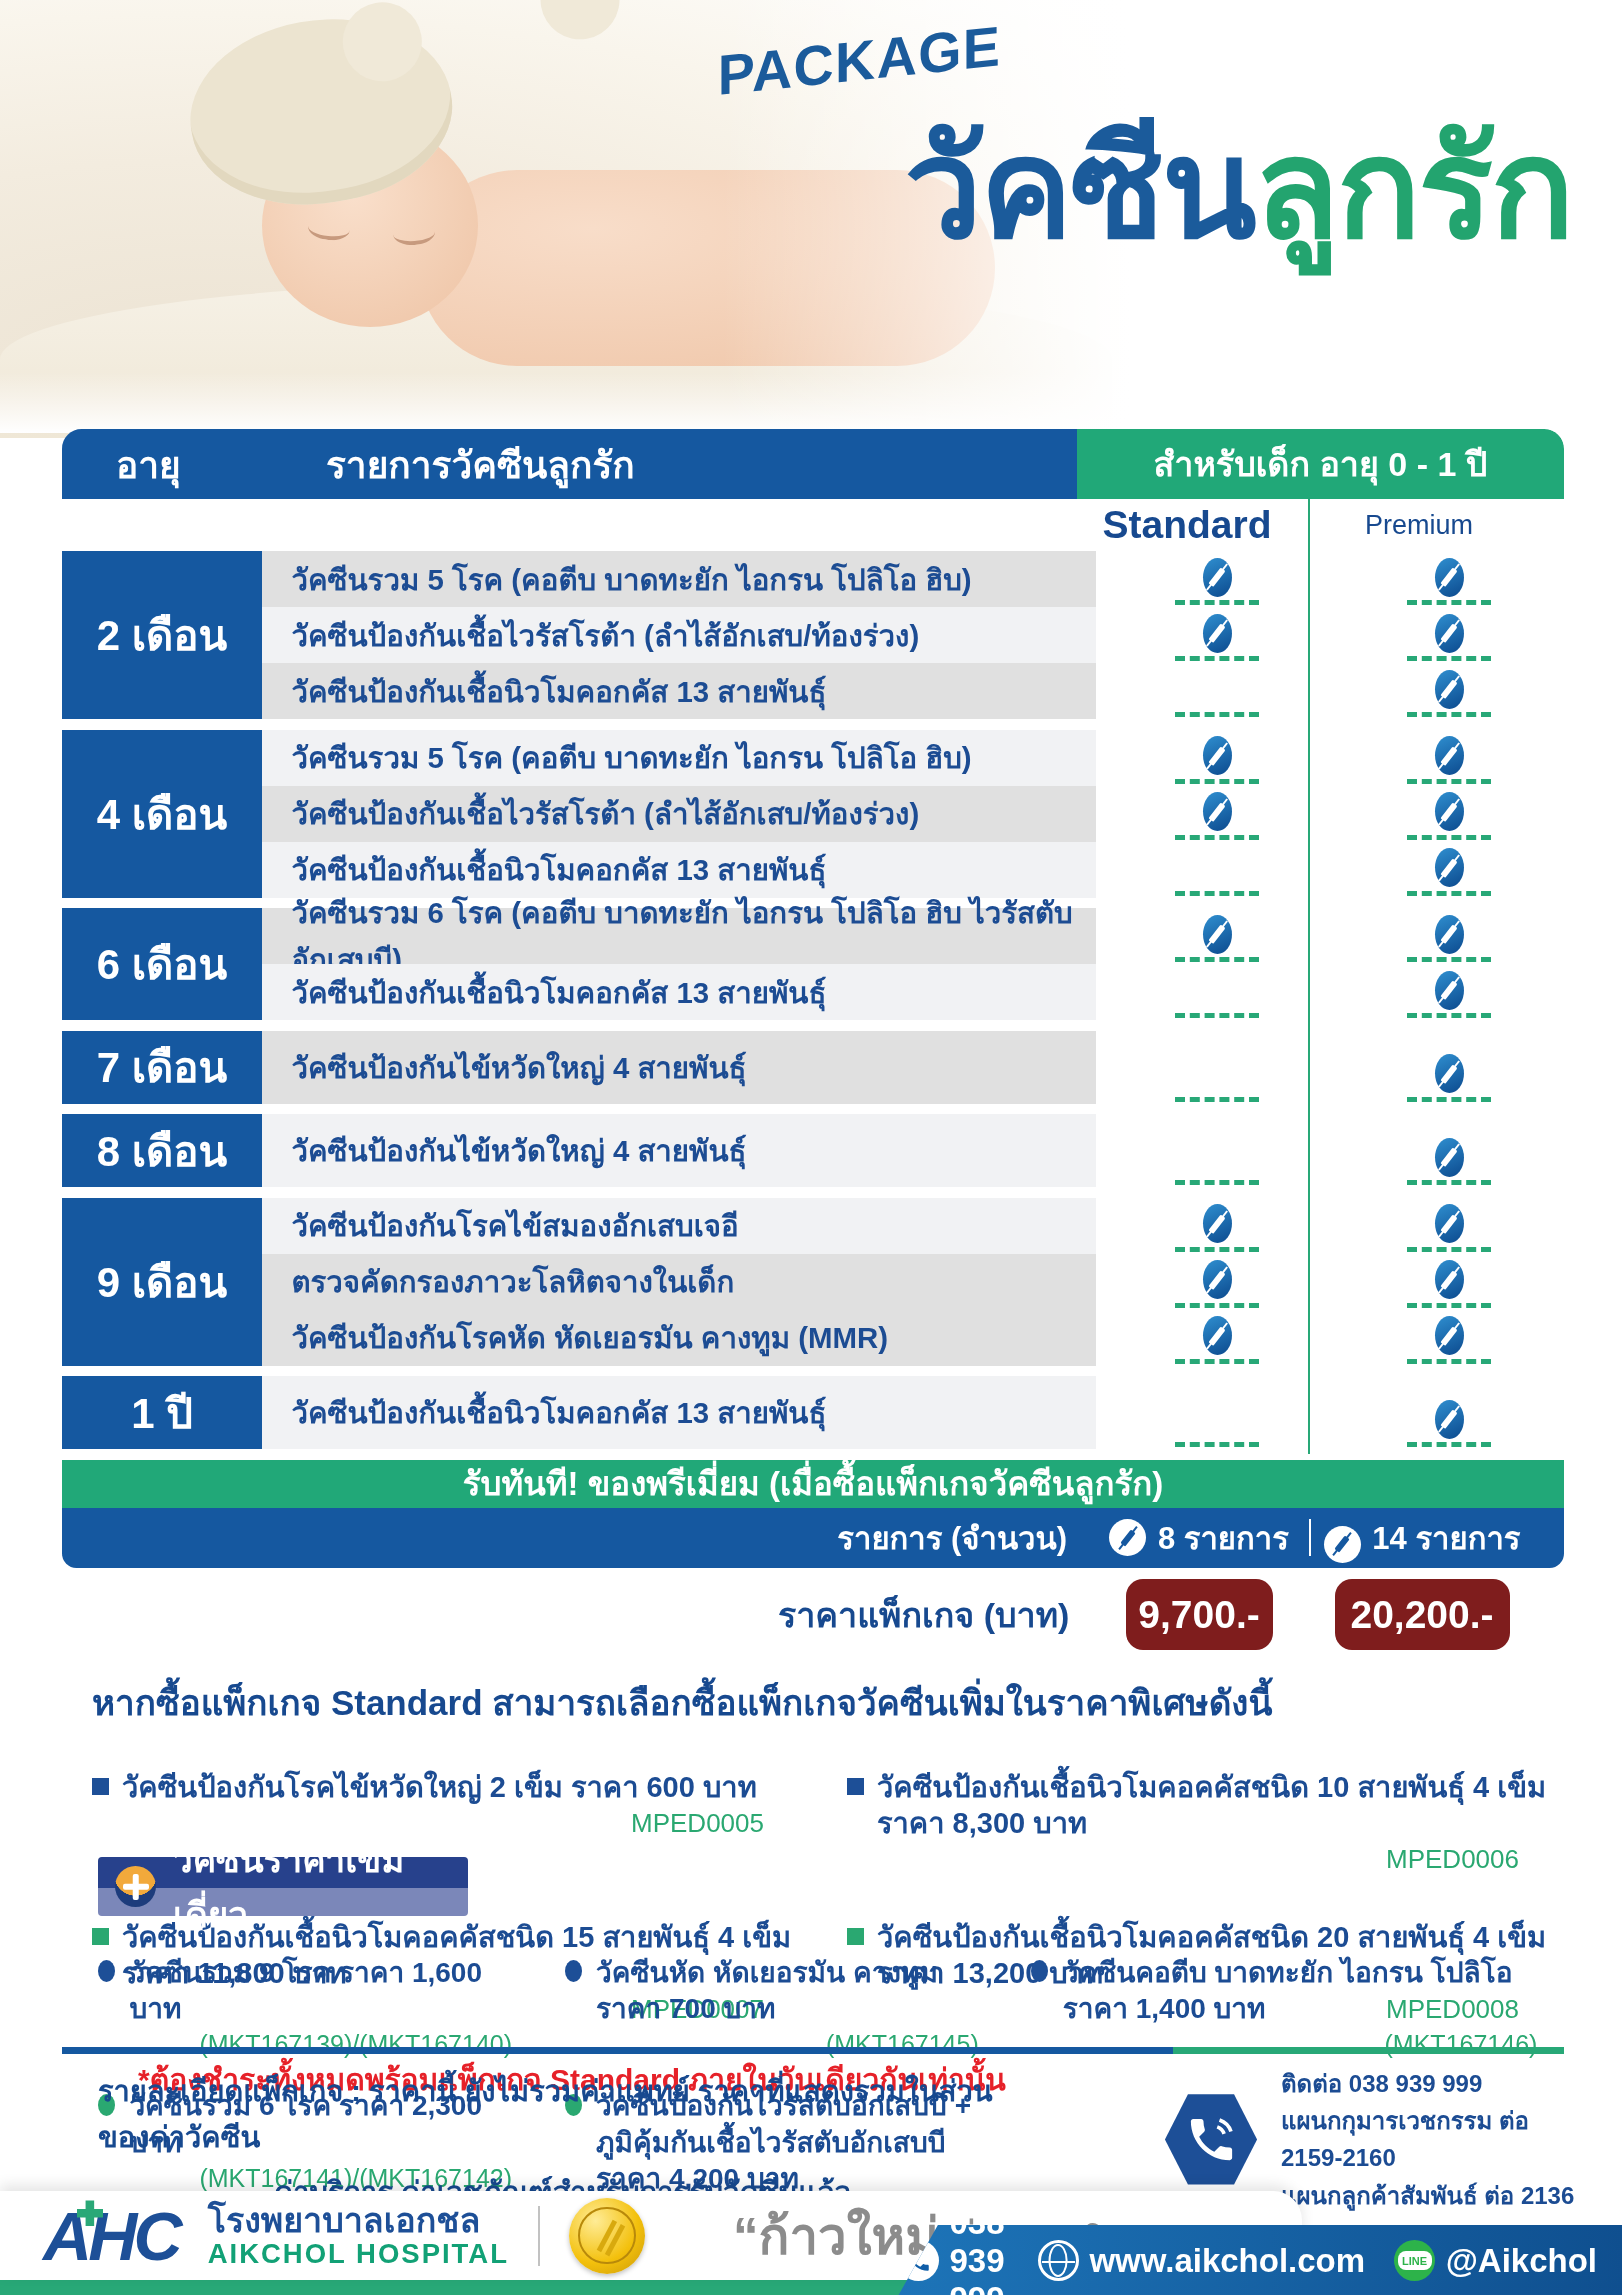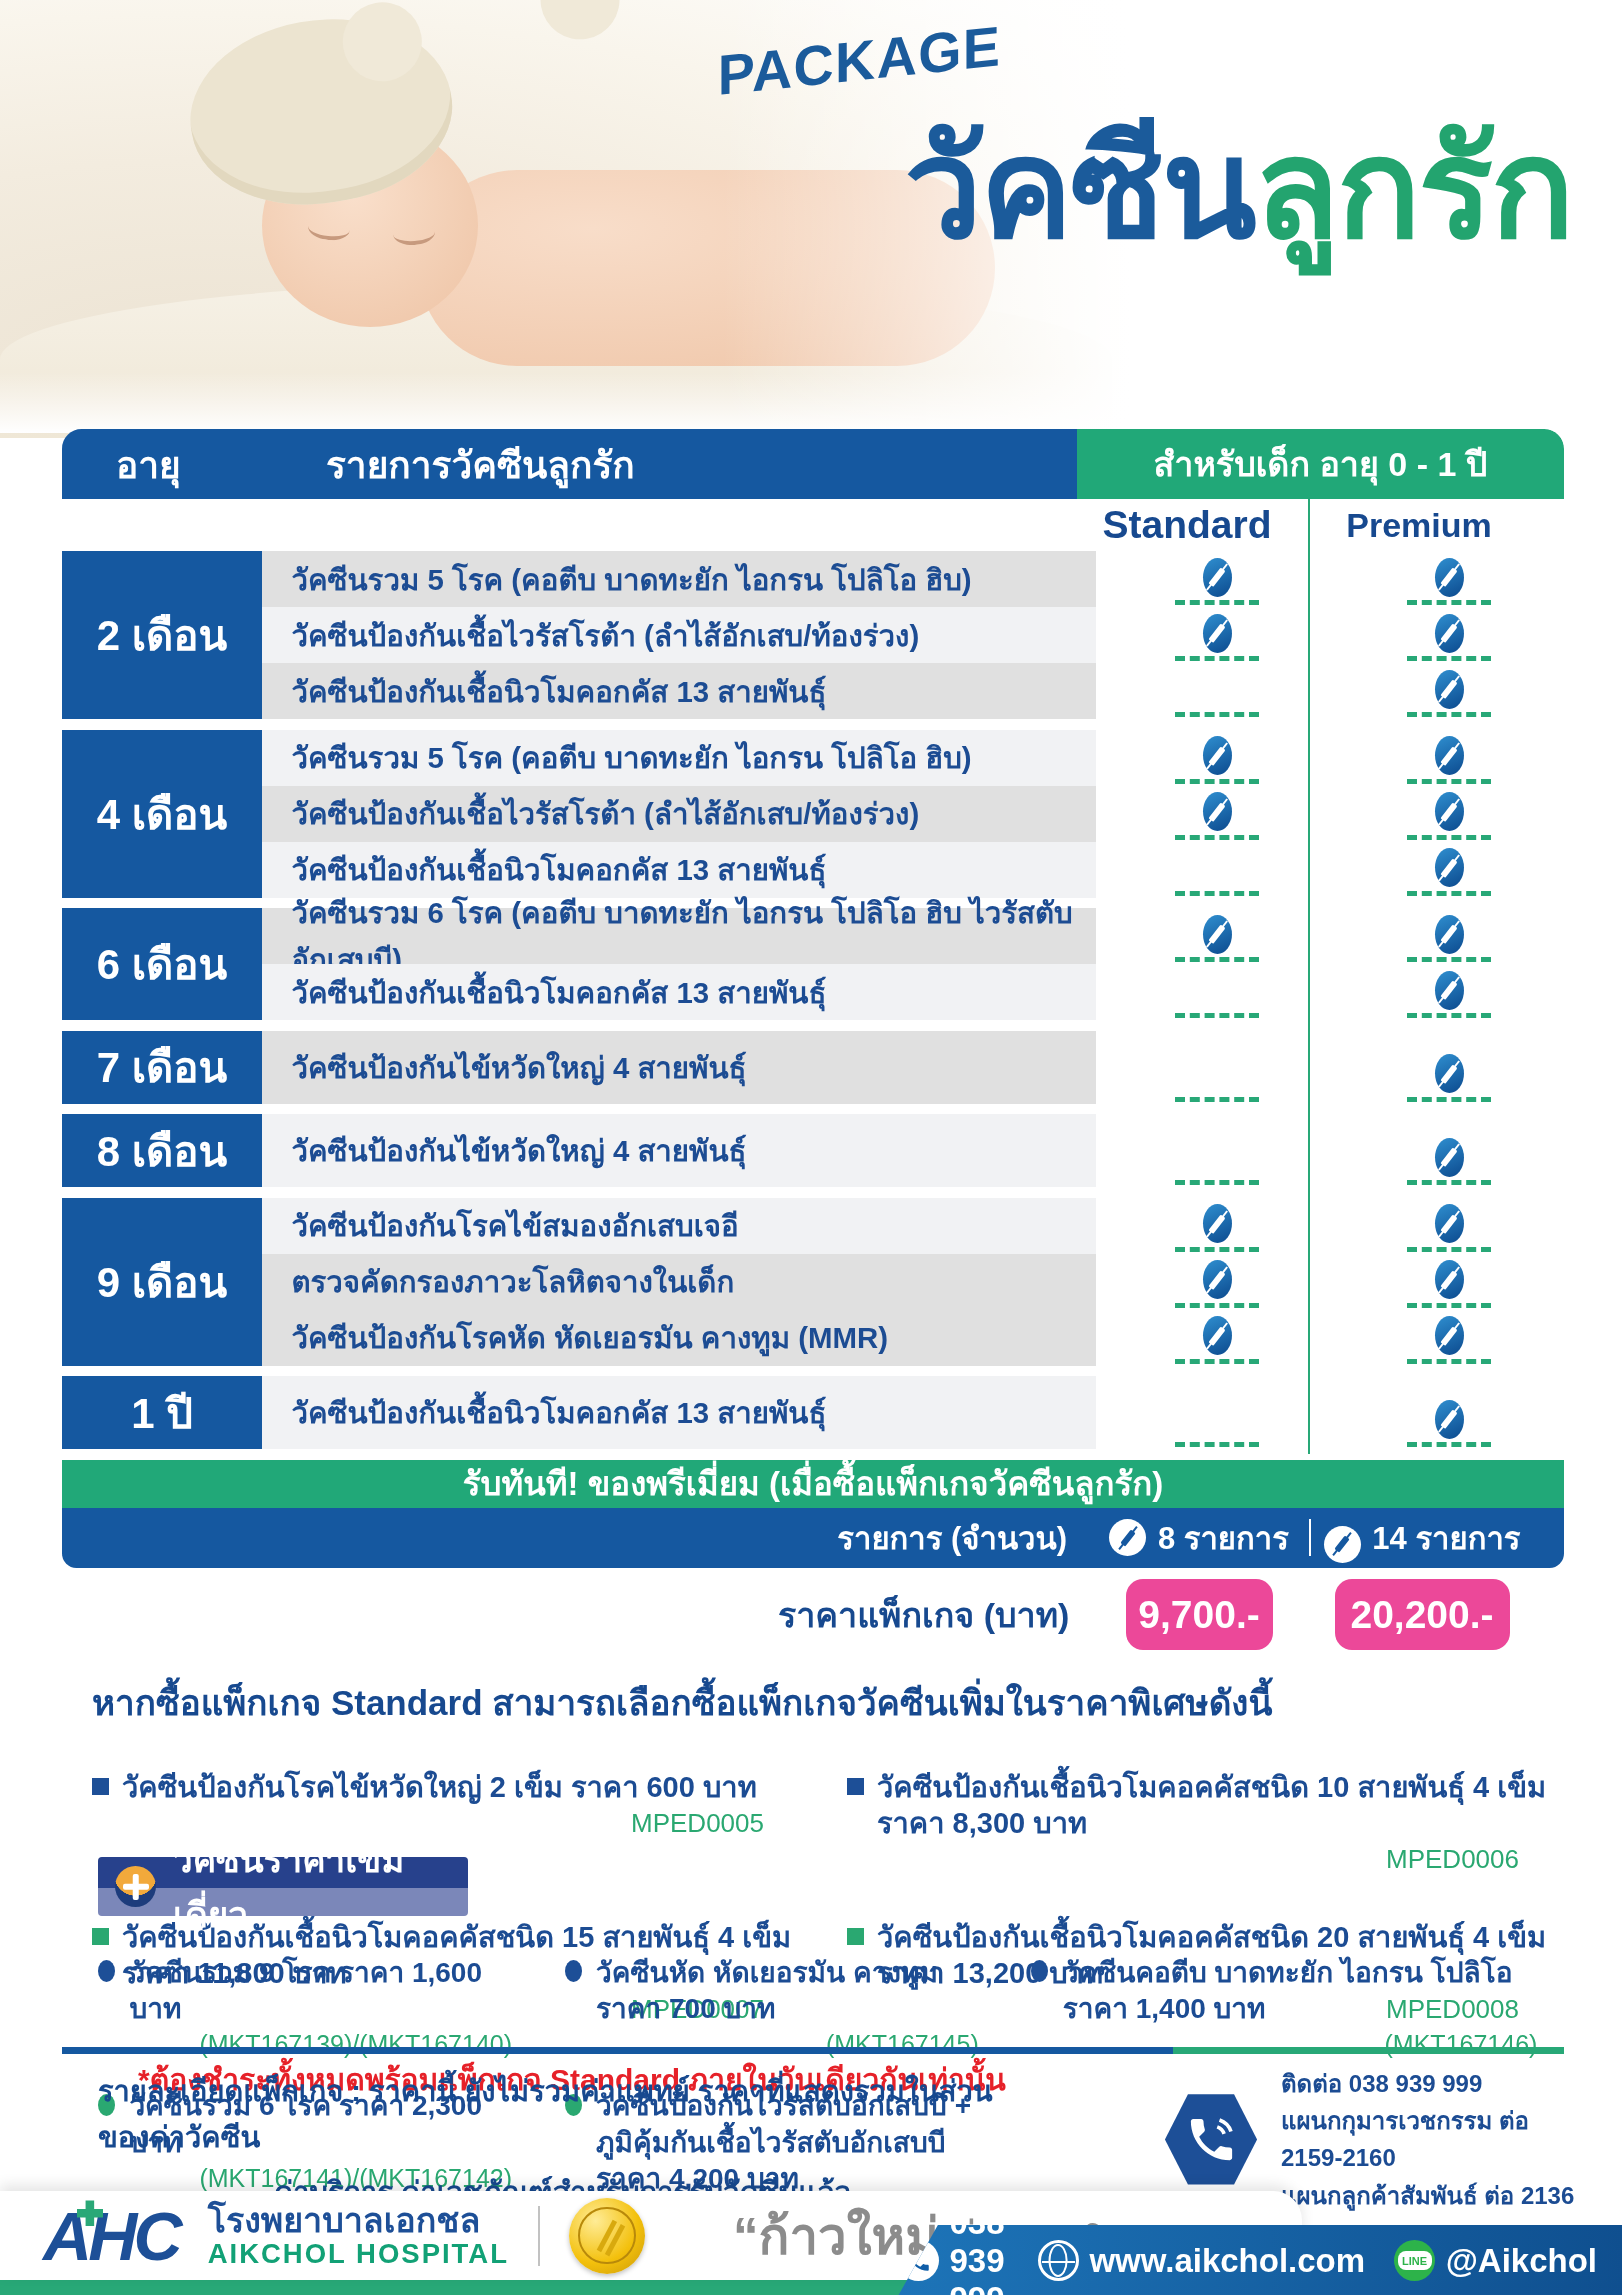--- a/index.html
+++ b/index.html
@@ -33,21 +33,21 @@
   .card{position:absolute;left:62px;top:429px;width:1502px;}
   .card-head{display:flex;height:70px;border-radius:19.6px 19.6px 0 0;overflow:hidden;}
   .ch-blue{flex:1;background:#1558a0;display:flex;align-items:center;color:#fff;}
   .ch-age{padding-left:54px;width:151px;font-size:37px;font-weight:700;}
   .ch-list{font-size:37px;font-weight:700;margin-left:59px;}
   .ch-green{width:487px;background:#21a878;color:#fff;display:flex;align-items:center;justify-content:center;
     font-size:34px;font-weight:700;border-radius:0 19.6px 0 0;}
   .subhead{display:flex;height:52px;align-items:center;}
   .sub-spacer{width:1004px;}
   .sub-std{width:242px;text-align:center;font-size:39px;font-weight:700;color:#17498f;}
-  .sub-prem{width:222px;text-align:center;font-size:34px;font-weight:700;color:#17498f;}
+  .sub-prem{width:222px;text-align:center;font-size:27px;font-weight:400;color:#17498f;}
   .vline{position:absolute;left:1246px;top:70px;width:2px;height:955px;background:#28a877;}
 
   .group{display:flex;margin-bottom:10.5px;}
   .age-cell{width:200px;background:#1558a0;color:#fff;display:flex;align-items:center;justify-content:center;
     font-size:42px;font-weight:700;}
   .rows{flex:1;display:flex;flex-direction:column;}
   .row{display:flex;height:56px;}
   .row.tall{height:73px;}
   .row-label{width:805px;display:flex;align-items:center;padding-left:29.4px;
     font-size:29.4px;font-weight:600;color:#1c4c93;}
@@ -74,21 +74,21 @@
   .cb-pad{width:31px;}
   .cicon{position:relative;width:37px;height:37px;border-radius:50%;background:#fff;flex:0 0 auto;}
   .cicon::before{content:'';position:absolute;left:50%;top:50%;width:5.9px;height:17px;background:#1558a0;
     border-radius:1.3px;transform:translate(-50%,-50%) rotate(38deg);}
   .cicon::after{content:'';position:absolute;left:50%;top:50%;width:2px;height:29px;background:#1558a0;
     transform:translate(-50%,-50%) rotate(38deg);}
   .pricerow{display:flex;align-items:center;margin-top:10.5px;height:73px;}
   .price-label{font-size:34px;font-weight:700;color:#17498f;margin-right:19.6px;}
   .pz{display:flex;justify-content:center;}
   .pz.std{width:220px;}.pz.prem{width:222px;}
-  .price-box{background:#ec4899;color:#fff;border-radius:17px;display:flex;align-items:center;justify-content:center;
+  .price-box{background:#7f1d1d;color:#fff;border-radius:17px;display:flex;align-items:center;justify-content:center;
     font-size:39px;font-weight:700;height:71px;}
   .price-box.b1{width:147px;}.price-box.b2{width:175px;}
 
   
   .addons{position:absolute;left:92px;top:1675px;width:1466px;}
   .add-head{font-size:35px;font-weight:700;color:#17498f;}
   .add-grid{display:grid;grid-template-columns:1fr 1fr;column-gap:46px;row-gap:22px;margin-top:39px;gap:44px;}
   .add-item{display:flex;flex-direction:column;}
   .add-line{display:flex;align-items:flex-start;font-size:29px;font-weight:600;color:#1c4c93;line-height:1.25;}
   .sq{flex:0 0 auto;width:17px;height:17px;margin:9.2px 13px 0 0;}

